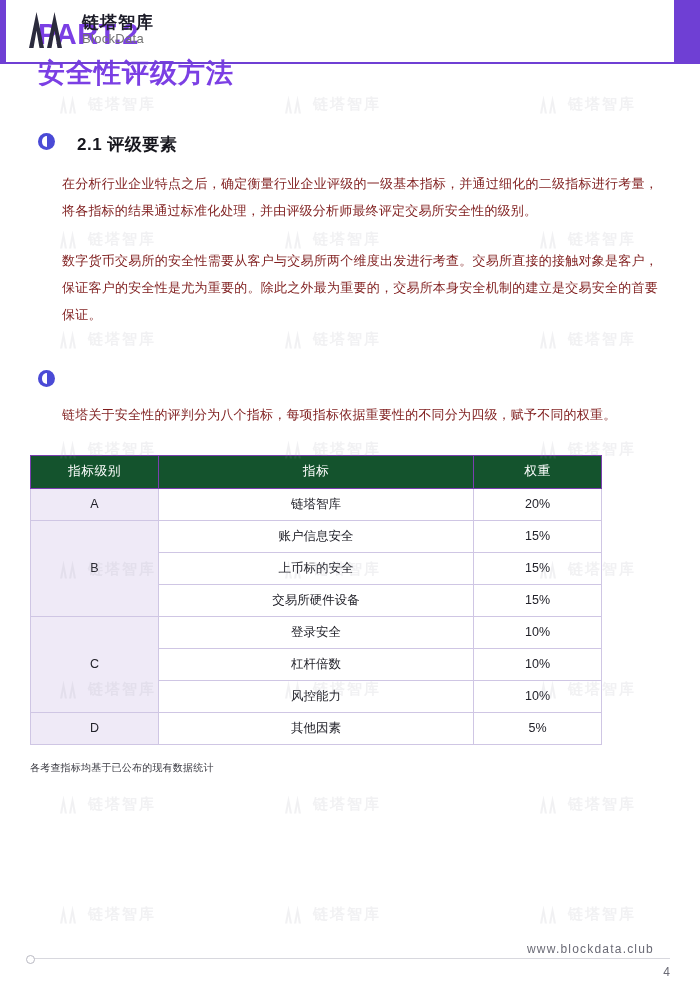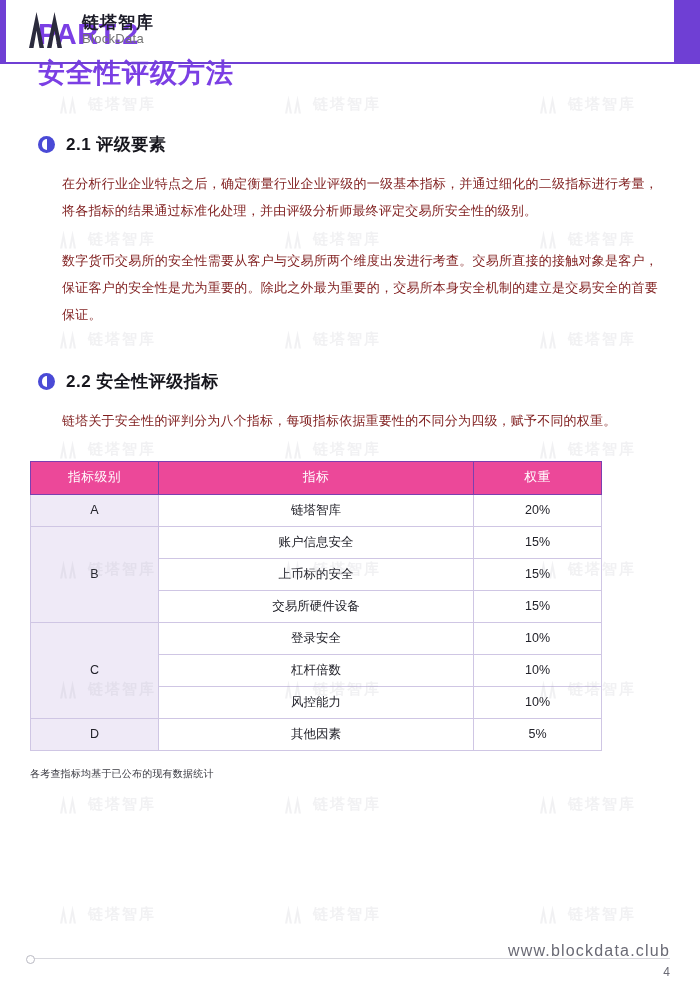--- a/index.html
+++ b/index.html
@@ -142,22 +142,22 @@
     font-weight: bold;
     color: #7b3fe4;
     letter-spacing: 1px;
   }
 
   .section {
     margin-top: 42px;
   }
   .section-head {
     display: flex;
-    align-items: center;
-    gap: 11px;
+    align-items: flex-start;
+    gap: 22px;
   }
   .bullet-icon {
     width: 17px;
     height: 17px;
     border-radius: 50%;
     background: #4a4ad6;
     position: relative;
     flex: none;
   }
   .bullet-icon:after {
@@ -189,21 +189,21 @@
   .table-wrap {
     margin: 26px 0 0 30px;
     width: 572px;
   }
   table.rating {
     border-collapse: collapse;
     width: 100%;
     font-size: 12.5px;
   }
   table.rating th {
-    background: #ec4899;
+    background: #14532d;
     color: #ffffff;
     font-weight: normal;
     font-size: 12.8px;
     height: 30px;
     border: 1px solid #7b3fb0;
     letter-spacing: 0.5px;
   }
   table.rating td {
     border: 1px solid #cfc6e4;
     height: 29px;
@@ -236,22 +236,22 @@
     position: absolute;
     left: 26px; top: 955px;
     width: 7px; height: 7px;
     border-radius: 50%;
     border: 1px solid #b9b9c2;
     background: #ffffff;
     z-index: 5;
   }
   .footer-url {
     position: absolute;
-    right: 30px; top: 942px;
-    font-size: 16px;
+    right: 46px; top: 942px;
+    font-size: 12px;
     color: #6a6a75;
     letter-spacing: 1.2px;
     z-index: 5;
   }
   .page-number {
     position: absolute;
     right: 30px; top: 965px;
     font-size: 12px;
     color: #6a6a75;
     z-index: 5;
@@ -381,21 +381,20 @@
       <span class="bullet-icon"></span>
       <span class="section-title">2.1 评级要素</span>
     </div>
     <p class="para">在分析行业企业特点之后，确定衡量行业企业评级的一级基本指标，并通过细化的二级指标进行考量，将各指标的结果通过标准化处理，并由评级分析师最终评定交易所安全性的级别。</p>
     <p class="para gap">数字货币交易所的安全性需要从客户与交易所两个维度出发进行考查。交易所直接的接触对象是客户，保证客户的安全性是尤为重要的。除此之外最为重要的，交易所本身安全机制的建立是交易安全的首要保证。</p>
   </div>
 
   <div class="section">
     <div class="section-head">
       <span class="bullet-icon"></span>
-      <span class="section-title">2.2 安全性评级指标</span>
     </div>
     <p class="para">链塔关于安全性的评判分为八个指标，每项指标依据重要性的不同分为四级，赋予不同的权重。</p>
   </div>
 
 </div>
 
 <div class="table-wrap">
   <table class="rating">
     <thead>
       <tr>

